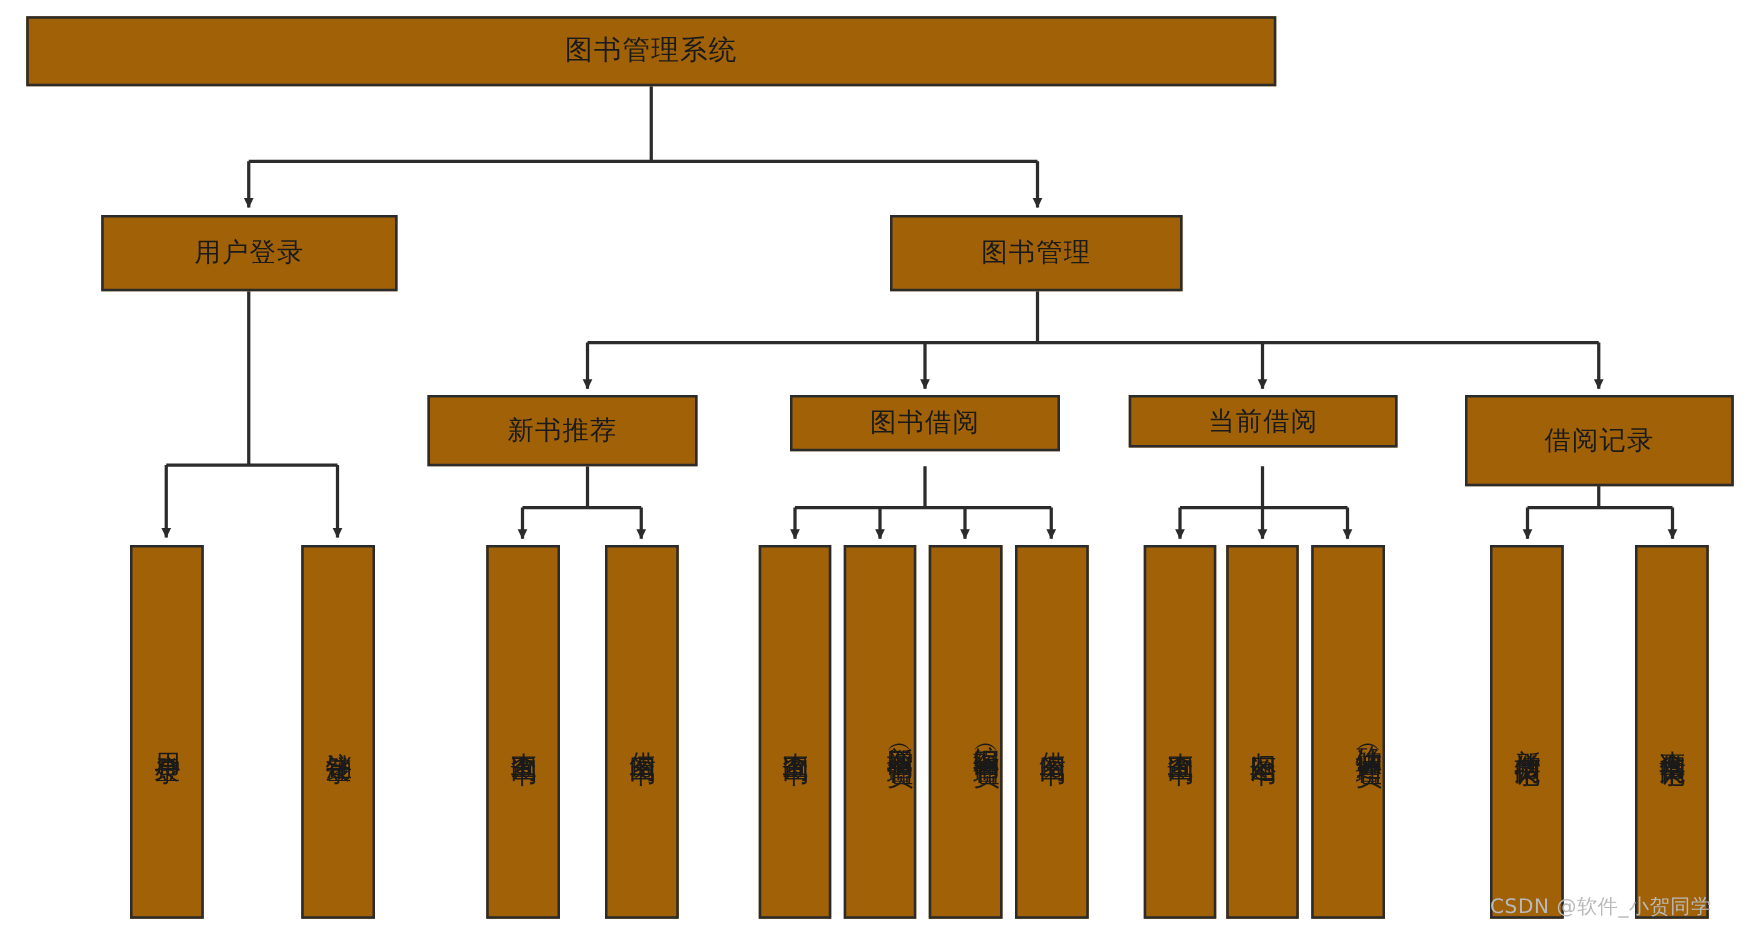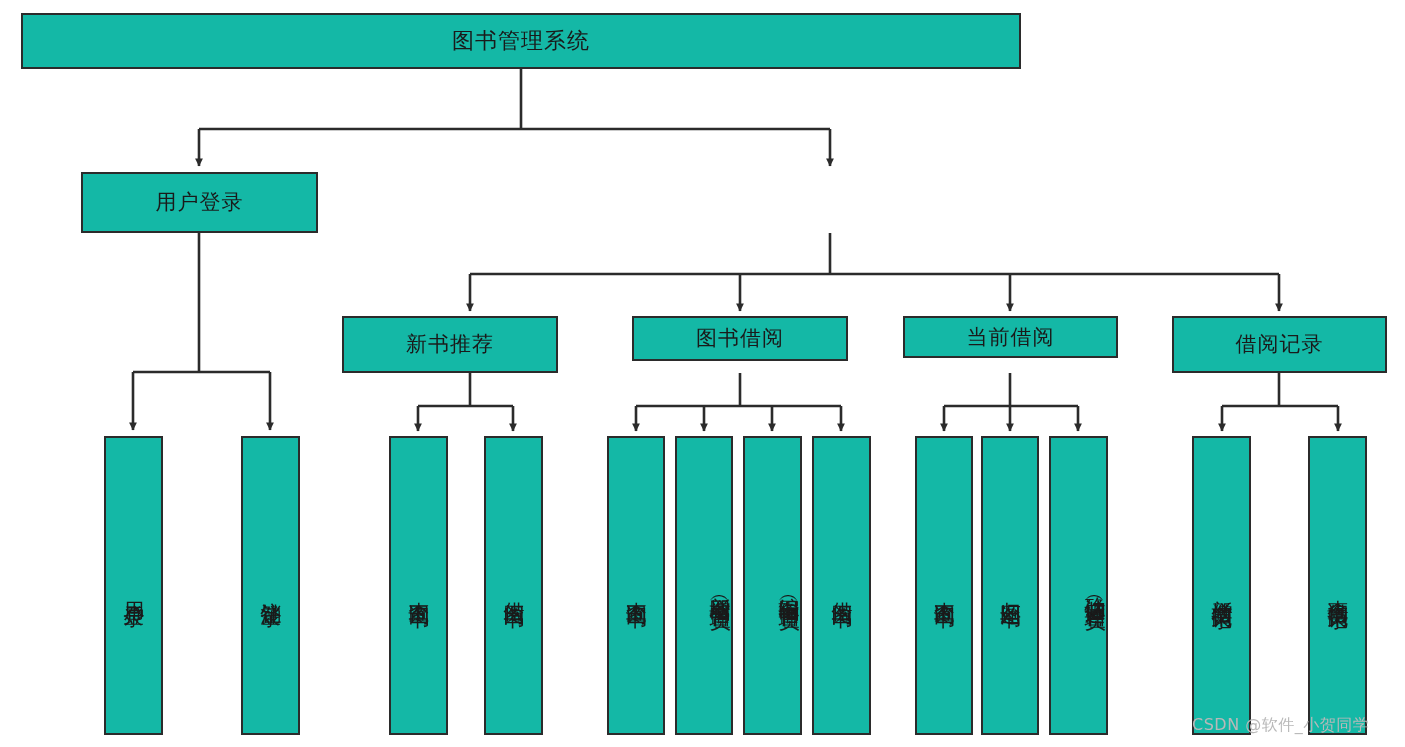--- a/index.html
+++ b/index.html
@@ -20,21 +20,21 @@
     left: 0;
     top: 0;
     width: 1405px;
     height: 747px;
     pointer-events: none;
   }
   .node {
     position: absolute;
     box-sizing: border-box;
     border: 2.5px solid #2b2b2b;
-    background: #14b8a6;
+    background: #a16207;
     display: flex;
     align-items: center;
     justify-content: center;
     color: #1a1a1a;
     text-align: center;
   }
   .node.h {
     font-size: 21px;
     line-height: 1.15;
     letter-spacing: 1px;
@@ -116,25 +116,26 @@
       <path d="M1279,373 L1279,406"></path>
       <path d="M1222,406 L1338,406"></path>
       <path d="M1222,406 L1222,431" marker-end="url(#arrow)"></path>
       <path d="M1338,406 L1338,431" marker-end="url(#arrow)"></path>
     </g>
   </svg>
 
   <div class="node h root" style="left:21px; top:13px; width:1000px; height:56px;">图书管理系统</div>
 
   <div class="node h" style="left:81px; top:172px; width:237px; height:61px;">用户登录</div>
+  <div class="node h" style="left:712px; top:172px; width:234px; height:61px;">图书管理</div>
 
   <div class="node h" style="left:342px; top:316px; width:216px; height:57px;">新书推荐</div>
   <div class="node h" style="left:632px; top:316px; width:216px; height:45px;">图书借阅</div>
   <div class="node h" style="left:903px; top:316px; width:215px; height:42px;">当前借阅</div>
-  <div class="node h" style="left:1172px; top:316px; width:215px; height:57px;">借阅记录</div>
+  <div class="node h" style="left:1172px; top:316px; width:215px; height:73px;">借阅记录</div>
 
   <div class="node v tall" style="left:104px; top:436px; width:59px; height:299px;">用户登录</div>
   <div class="node v tall" style="left:241px; top:436px; width:59px; height:299px;">注销登录</div>
 
   <div class="node v tall" style="left:389px; top:436px; width:59px; height:299px;">查询图书</div>
   <div class="node v tall" style="left:484px; top:436px; width:59px; height:299px;">借阅图书</div>
 
   <div class="node v tall" style="left:607px; top:436px; width:58px; height:299px;">查询图书</div>
   <div class="node v" style="left:675px; top:436px; width:58px; height:299px;">新增图书（管理员）</div>
   <div class="node v" style="left:743px; top:436px; width:59px; height:299px;">编辑图书（管理员）</div>

